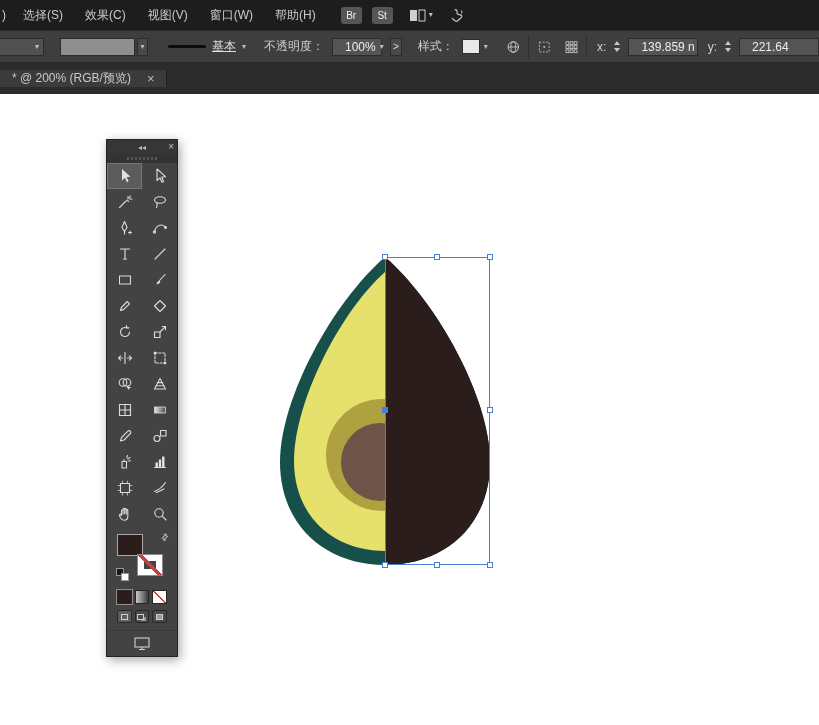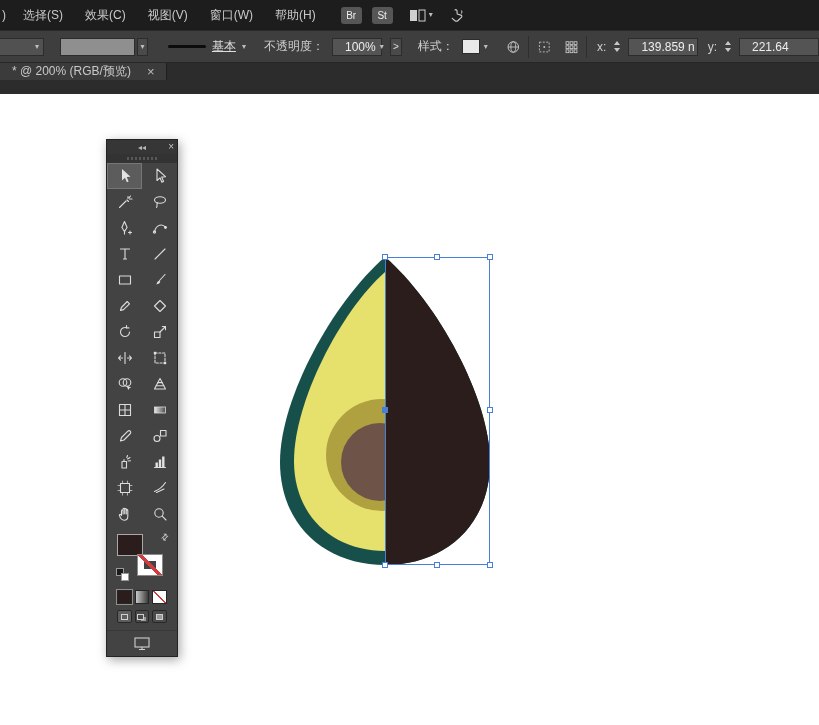--- a/index.html
+++ b/index.html
@@ -44,21 +44,21 @@
   .stepper{display:flex;flex-direction:column;gap:3px}
   .stepper i{display:block;width:0;height:0;border-left:3.5px solid transparent;border-right:3.5px solid transparent}
   .stepper .up{border-bottom:4px solid #c9c9c9}
   .stepper .down{border-top:4px solid #c9c9c9}
   .field.num{min-width:66px;font-size:12px}
   .field.num.y{min-width:80px}
   .xy{margin-left:2px}
 
   
   .tab-bar{position:absolute;top:63px;left:0;right:0;height:31px;background:#2c2c2c;
-    display:flex;align-items:flex-start}
+    display:flex;align-items:center}
   .doc-tab{background:#3b3b3b;color:#c9c9c9;display:flex;align-items:center;gap:16px;
     padding:0 12px;border-right:1px solid #1f1f1f}
   .tab-close{color:#bdbdbd;font-size:13px;cursor:default}
 
   
   .canvas{position:absolute;top:94px;left:0;right:0;bottom:0;background:#ffffff}
   .artwork{position:absolute;left:272px;top:156px}
 
   .selection-box{position:absolute;left:385px;top:163px;width:105px;height:308px;
     border:1px solid #4a7fd8}

